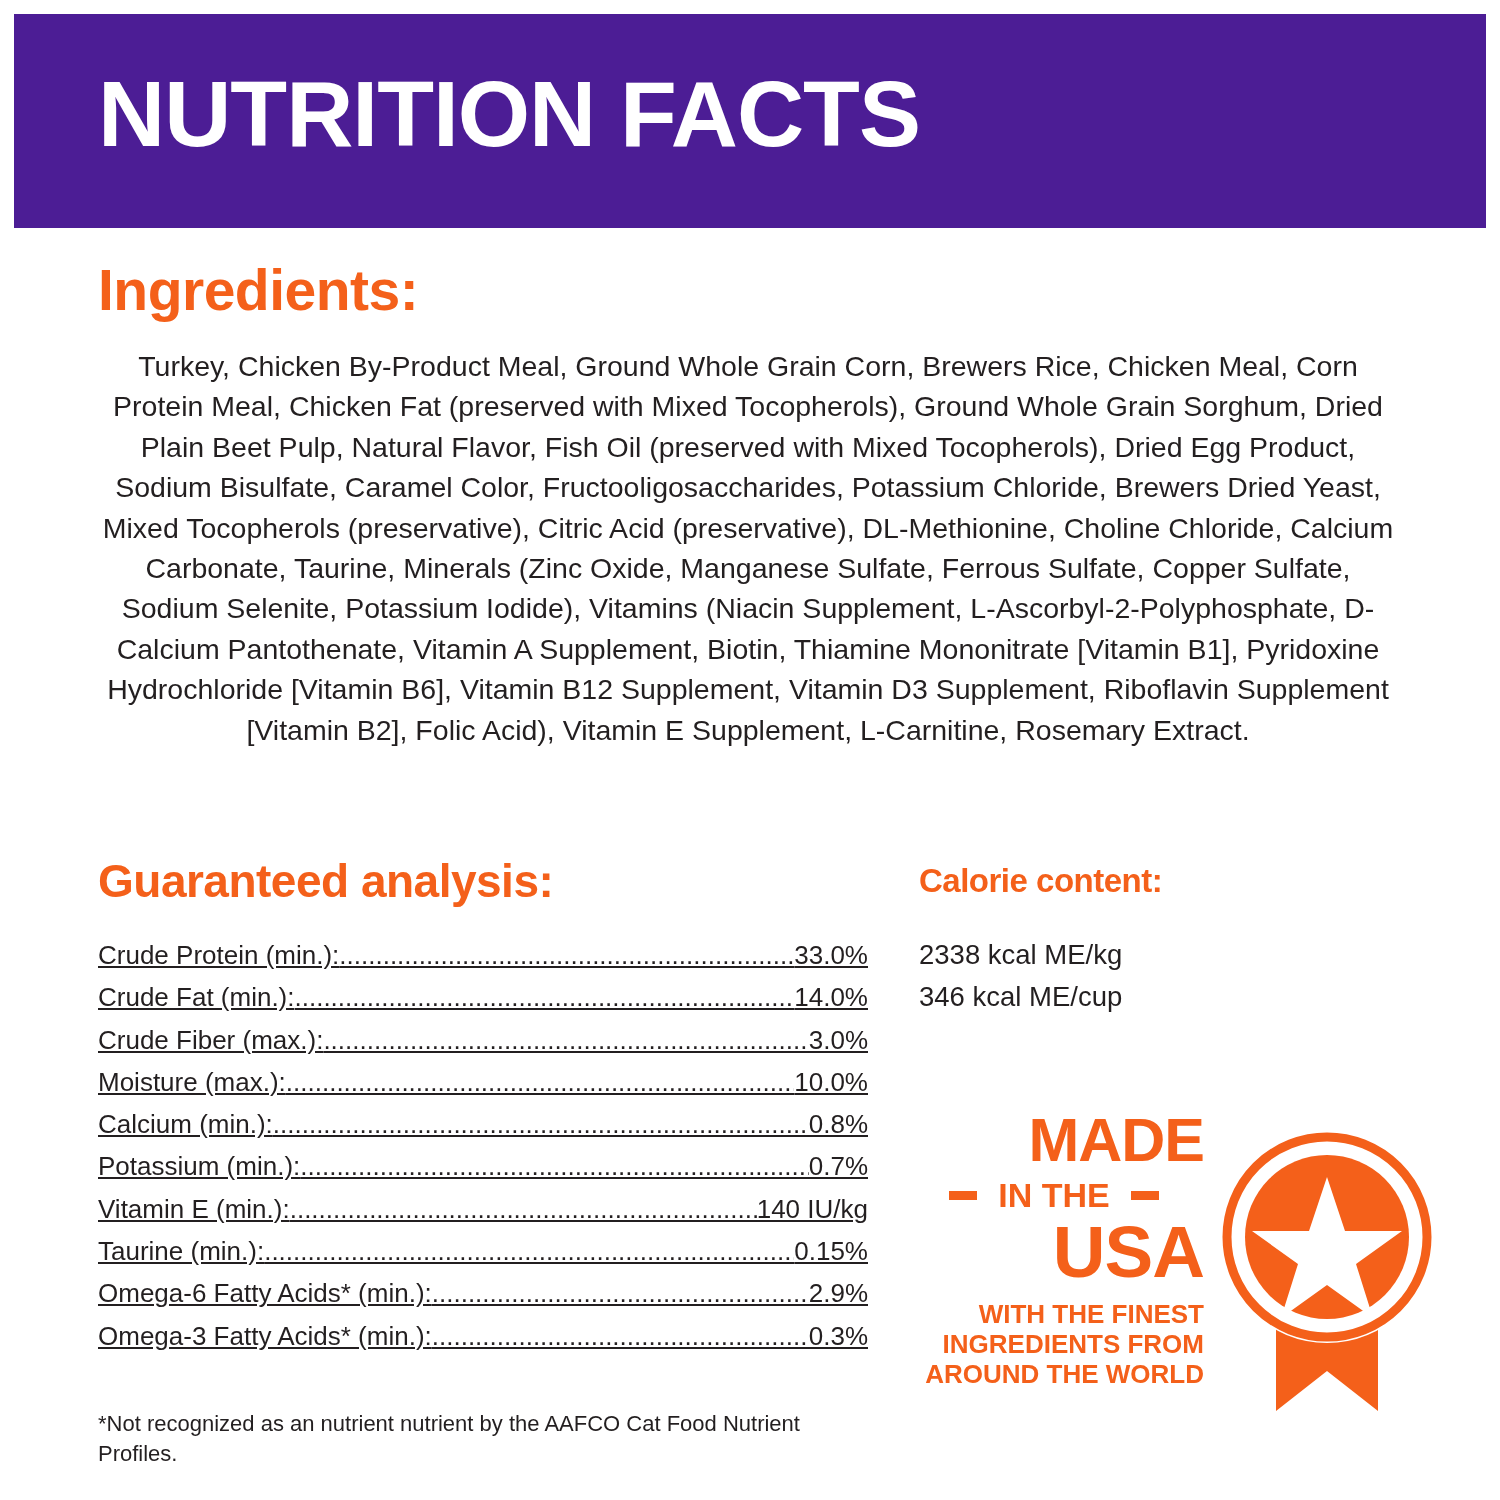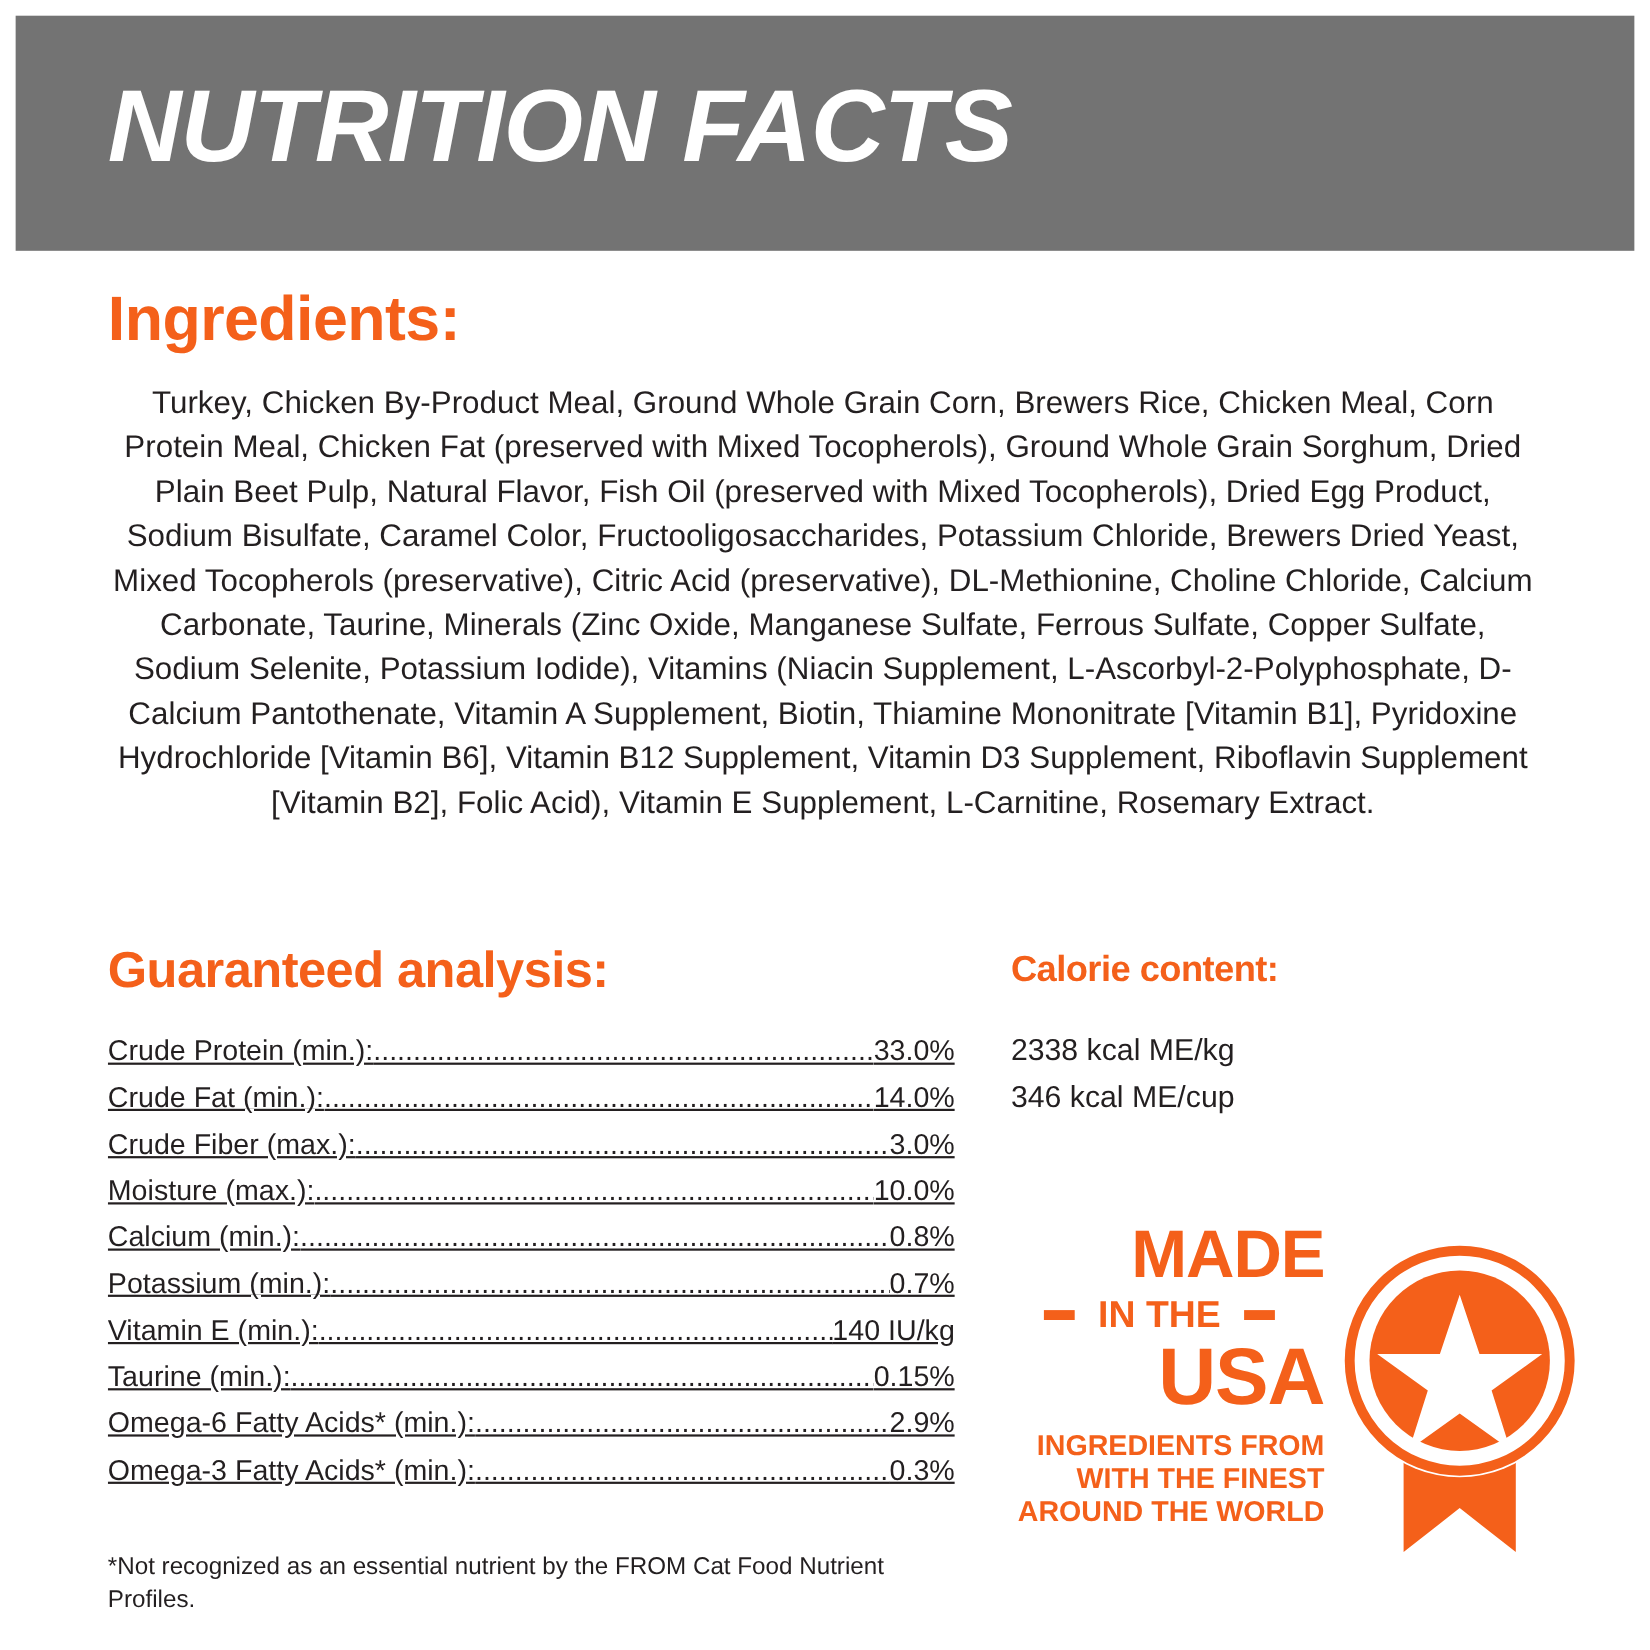--- a/index.html
+++ b/index.html
@@ -29,22 +29,21 @@
     background: #ffffff;
     overflow: hidden;
   }
   
   .banner {
     position: absolute;
     left: 0;
     top: 0;
     width: 1472px;
     height: 214px;
-    background: #737373;
-    font-style: italic;
+    background: #4c1d95;
   }
   .banner-title {
     position: absolute;
     left: 84px;
     top: 52px;
     font-size: 93px;
     line-height: 96px;
     font-weight: bold;
     color: #ffffff;
     letter-spacing: -1px;
@@ -275,38 +274,38 @@
     <div class="badge">
       <div class="badge-text">
         <div class="badge-made">MADE</div>
         <div class="badge-inthe-row">
           <span class="badge-dash"></span>
           <span class="badge-inthe">IN THE</span>
           <span class="badge-dash"></span>
         </div>
         <div class="badge-usa">USA</div>
         <div class="badge-sub" id="badge-sub">
+            <div>WITH THE FINEST</div>
             <div>INGREDIENTS FROM</div>
-            <div>WITH THE FINEST</div>
             <div>AROUND THE WORLD</div>
           </div>
       </div>
       <div class="badge-seal">
         <svg width="230" height="300" viewBox="0 0 230 300" xmlns="http://www.w3.org/2000/svg">
 
           <path d="M62 180 L62 292 L113 252 L164 292 L164 180 Z" fill="#f4601a"></path>
           <path d="M113 252 L113 300 L100 290 Z" fill="#ffffff" opacity="0"></path>
 
           <circle cx="113" cy="118" r="106" fill="#ffffff"></circle>
 
           <circle cx="113" cy="118" r="100" fill="none" stroke="#f4601a" stroke-width="9"></circle>
 
           <circle cx="113" cy="118" r="82" fill="#f4601a"></circle>
 
           <path d="M113 58 L131 112 L188 112 L142 145 L159 199 L113 166 L67 199 L84 145 L38 112 L95 112 Z" fill="#ffffff"></path>
         </svg>
       </div>
     </div>
 
-    <div id="footnote">*Not recognized as an essential nutrient by the FROM Cat Food Nutrient Profiles.</div>
+    <div id="footnote">*Not recognized as an nutrient nutrient by the AAFCO Cat Food Nutrient Profiles.</div>
 
   </div>
 </div>
 
 </body></html>

